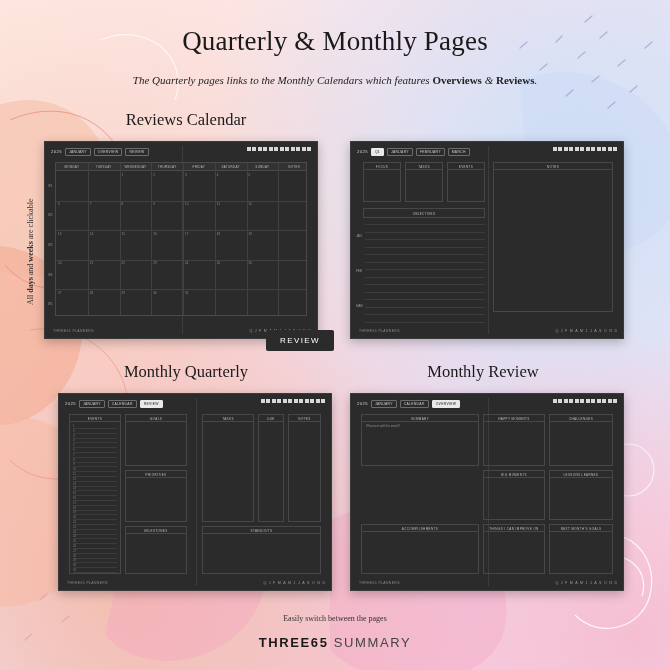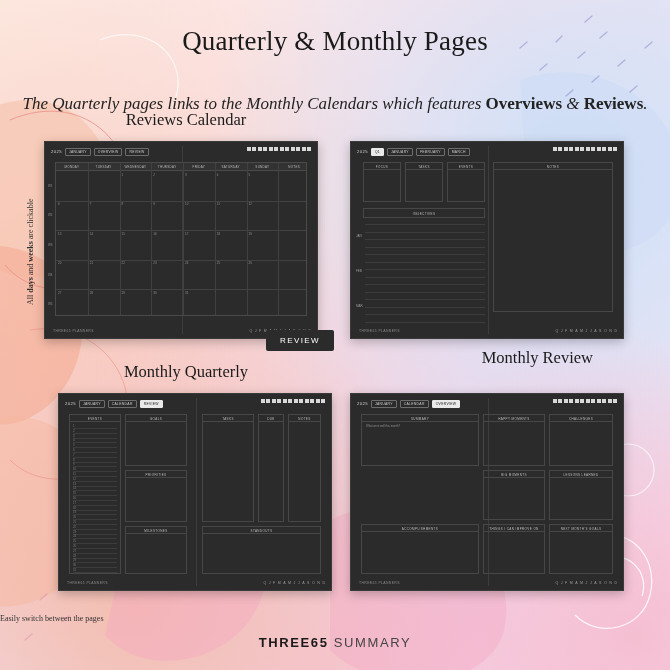--- a/index.html
+++ b/index.html
@@ -16,23 +16,22 @@
   
   #content { position:absolute; inset:0; z-index:3; }
 
   .title {
     position:absolute; left:0; right:0; top:26px; text-align:center;
     font-family:"Liberation Serif", serif; font-size:27px; color:#1a1a1a;
     letter-spacing:.2px;
   }
   .subtitle {
     position:absolute; left:0; right:0; top:74px; text-align:center;
-    font-family:"Liberation Serif", serif; font-size:17px; color:#222;
+    font-family:"Liberation Serif", serif; font-size:11px; color:#222;
     font-style:italic;
-    margin-top:20px;
   }
   .subtitle b { font-style:normal; font-weight:bold; }
 
   .sect-label {
     position:absolute; font-family:"Liberation Serif", serif;
     font-size:16.5px; color:#1a1a1a; text-align:center; width:220px;
   }
 
   
   .spread {
@@ -80,21 +79,21 @@
   
   #lines { position:absolute; inset:0; z-index:2; pointer-events:none; }
 
   .side-note {
     position:absolute; font-family:"Liberation Serif", serif; font-size:8px; color:#333;
     transform:rotate(-90deg); transform-origin:left top; white-space:nowrap;
   }
   .side-note b { font-weight:bold; }
 
   .switch-note {
-    position:absolute; left:0; right:0; 
+    position:absolute; left:0; right:0; text-align:center;
     font-family:"Liberation Serif", serif; font-size:8px; color:#333;
   }
 
   .footer {
     position:absolute; left:0; right:0; bottom:20px; text-align:center;
     font-size:13px; color:#1a1a1a; letter-spacing:1.6px;
   }
   .footer b { font-weight:bold; }
   .footer span { font-weight:normal; color:#444; }
 </style>
@@ -199,21 +198,21 @@
   <div class="subtitle">
     <span>The Quarterly pages links to the Monthly Calendars which features </span><b>Overviews</b><span> &amp; </span><b>Reviews</b><span>.</span>
   </div>
 
   <div class="side-note" style="left:26px; top:305px;">
     <span>All </span><b>days</b><span> and </span><b>weeks</b><span> are clickable</span>
   </div>
 
   <div class="sect-label" style="left:76px; top:110px;">Reviews Calendar</div>
   <div class="sect-label" style="left:76px; top:362px;">Monthly Quarterly</div>
-  <div class="sect-label" style="left:373px; top:348px;text-align:right;">Monthly Review</div>
+  <div class="sect-label" style="left:373px; top:362px;">Monthly Review</div>
 
   <div class="spread" style="left:44px; top:141px; width:274px; height:198px;">
     <div class="topbar">
       <span class="yr">2025</span>
       <span class="chip">JANUARY</span>
       <span class="chip">OVERVIEW</span>
       <span class="chip">REVIEW</span>
     </div>
     <div class="sqs">
       <i class="sq"></i>

